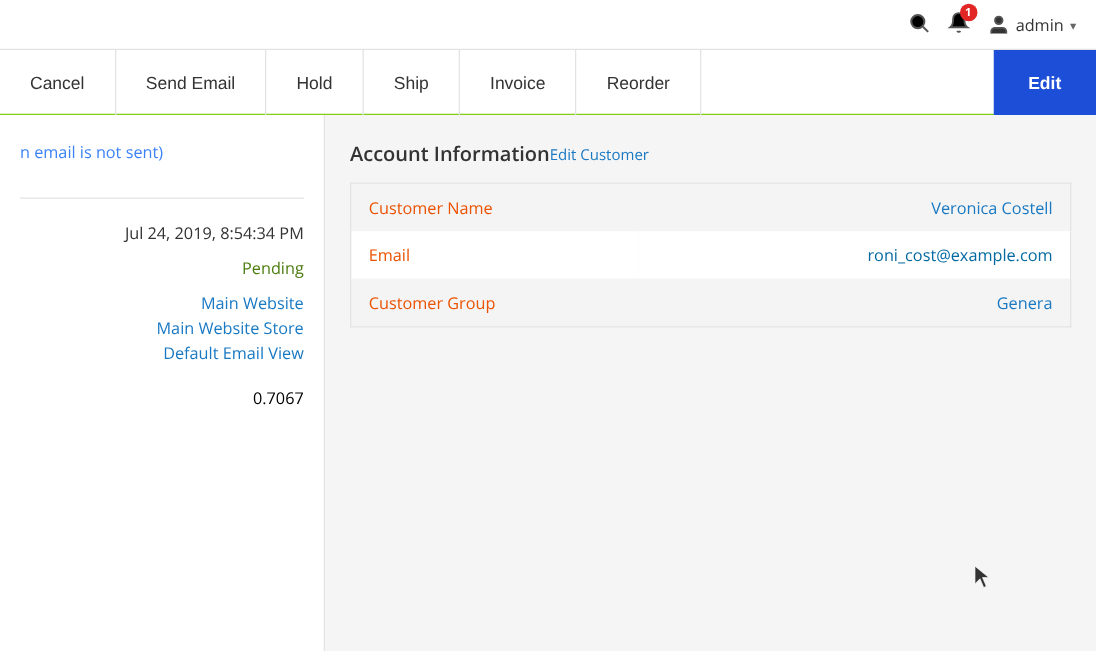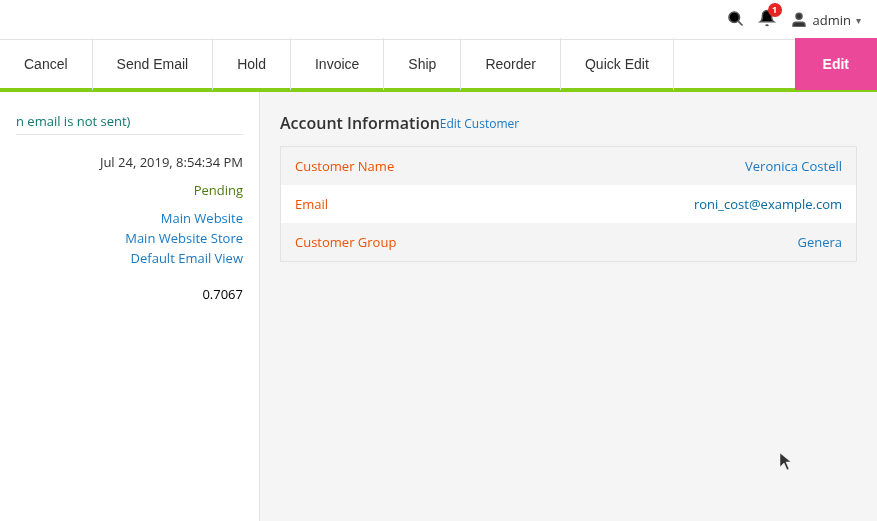--- a/index.html
+++ b/index.html
@@ -69,38 +69,38 @@
       font-size: 10px;
       color: #666;
     }
 
     
     .action-toolbar {
       background: #fff;
       height: 52px;
       display: flex;
       align-items: center;
-      border-bottom: 4px solid #84cc16;
+      border-bottom: 1px solid #84cc16;
       padding: 0;
     }
 
     .action-btn {
       height: 52px;
       padding: 0 24px;
       border: none;
       background: transparent;
       cursor: pointer;
       font-size: 14px;
       color: #333;
       border-right: 1px solid #e3e3e3;
       white-space: nowrap;
     }
 
     .action-btn.edit-btn {
-      background: #ec4899;
+      background: #1d4ed8;
       color: #fff;
       font-weight: 600;
       border-right: none;
       margin-left: auto;
       padding: 16px 28px;
     }
 
     
     .main-content {
       display: flex;
@@ -112,23 +112,23 @@
     .left-panel {
       width: 260px;
       min-width: 260px;
       background: #fff;
       border-right: 1px solid #e3e3e3;
       padding: 20px 16px 16px 16px;
     }
 
     .email-notice {
       font-size: 13px;
-      color: #0f766e;
+      color: #3b82f6;
       margin-bottom: 18px;
-      padding-bottom: 4px;
+      padding-bottom: 28px;
       border-bottom: 1px solid #e3e3e3;
     }
 
     .info-row {
       display: flex;
       justify-content: flex-end;
       margin-bottom: 10px;
       font-size: 13px;
       color: #333;
     }
@@ -264,24 +264,23 @@
       <span>admin</span>
       <span class="chevron">▾</span>
     </span>
   </div>
 </div>
 
 <div class="action-toolbar">
   <button class="action-btn">Cancel</button>
   <button class="action-btn">Send Email</button>
   <button class="action-btn">Hold</button>
+  <button class="action-btn">Ship</button>
   <button class="action-btn">Invoice</button>
-  <button class="action-btn">Ship</button>
   <button class="action-btn">Reorder</button>
-  <button class="action-btn">Quick Edit</button>
   <button class="action-btn edit-btn">Edit</button>
 </div>
 
 <div class="main-content">
 
   <div class="left-panel">
     <div class="email-notice">
       <span>n email is not sent)</span>
     </div>
     <div class="info-row">

